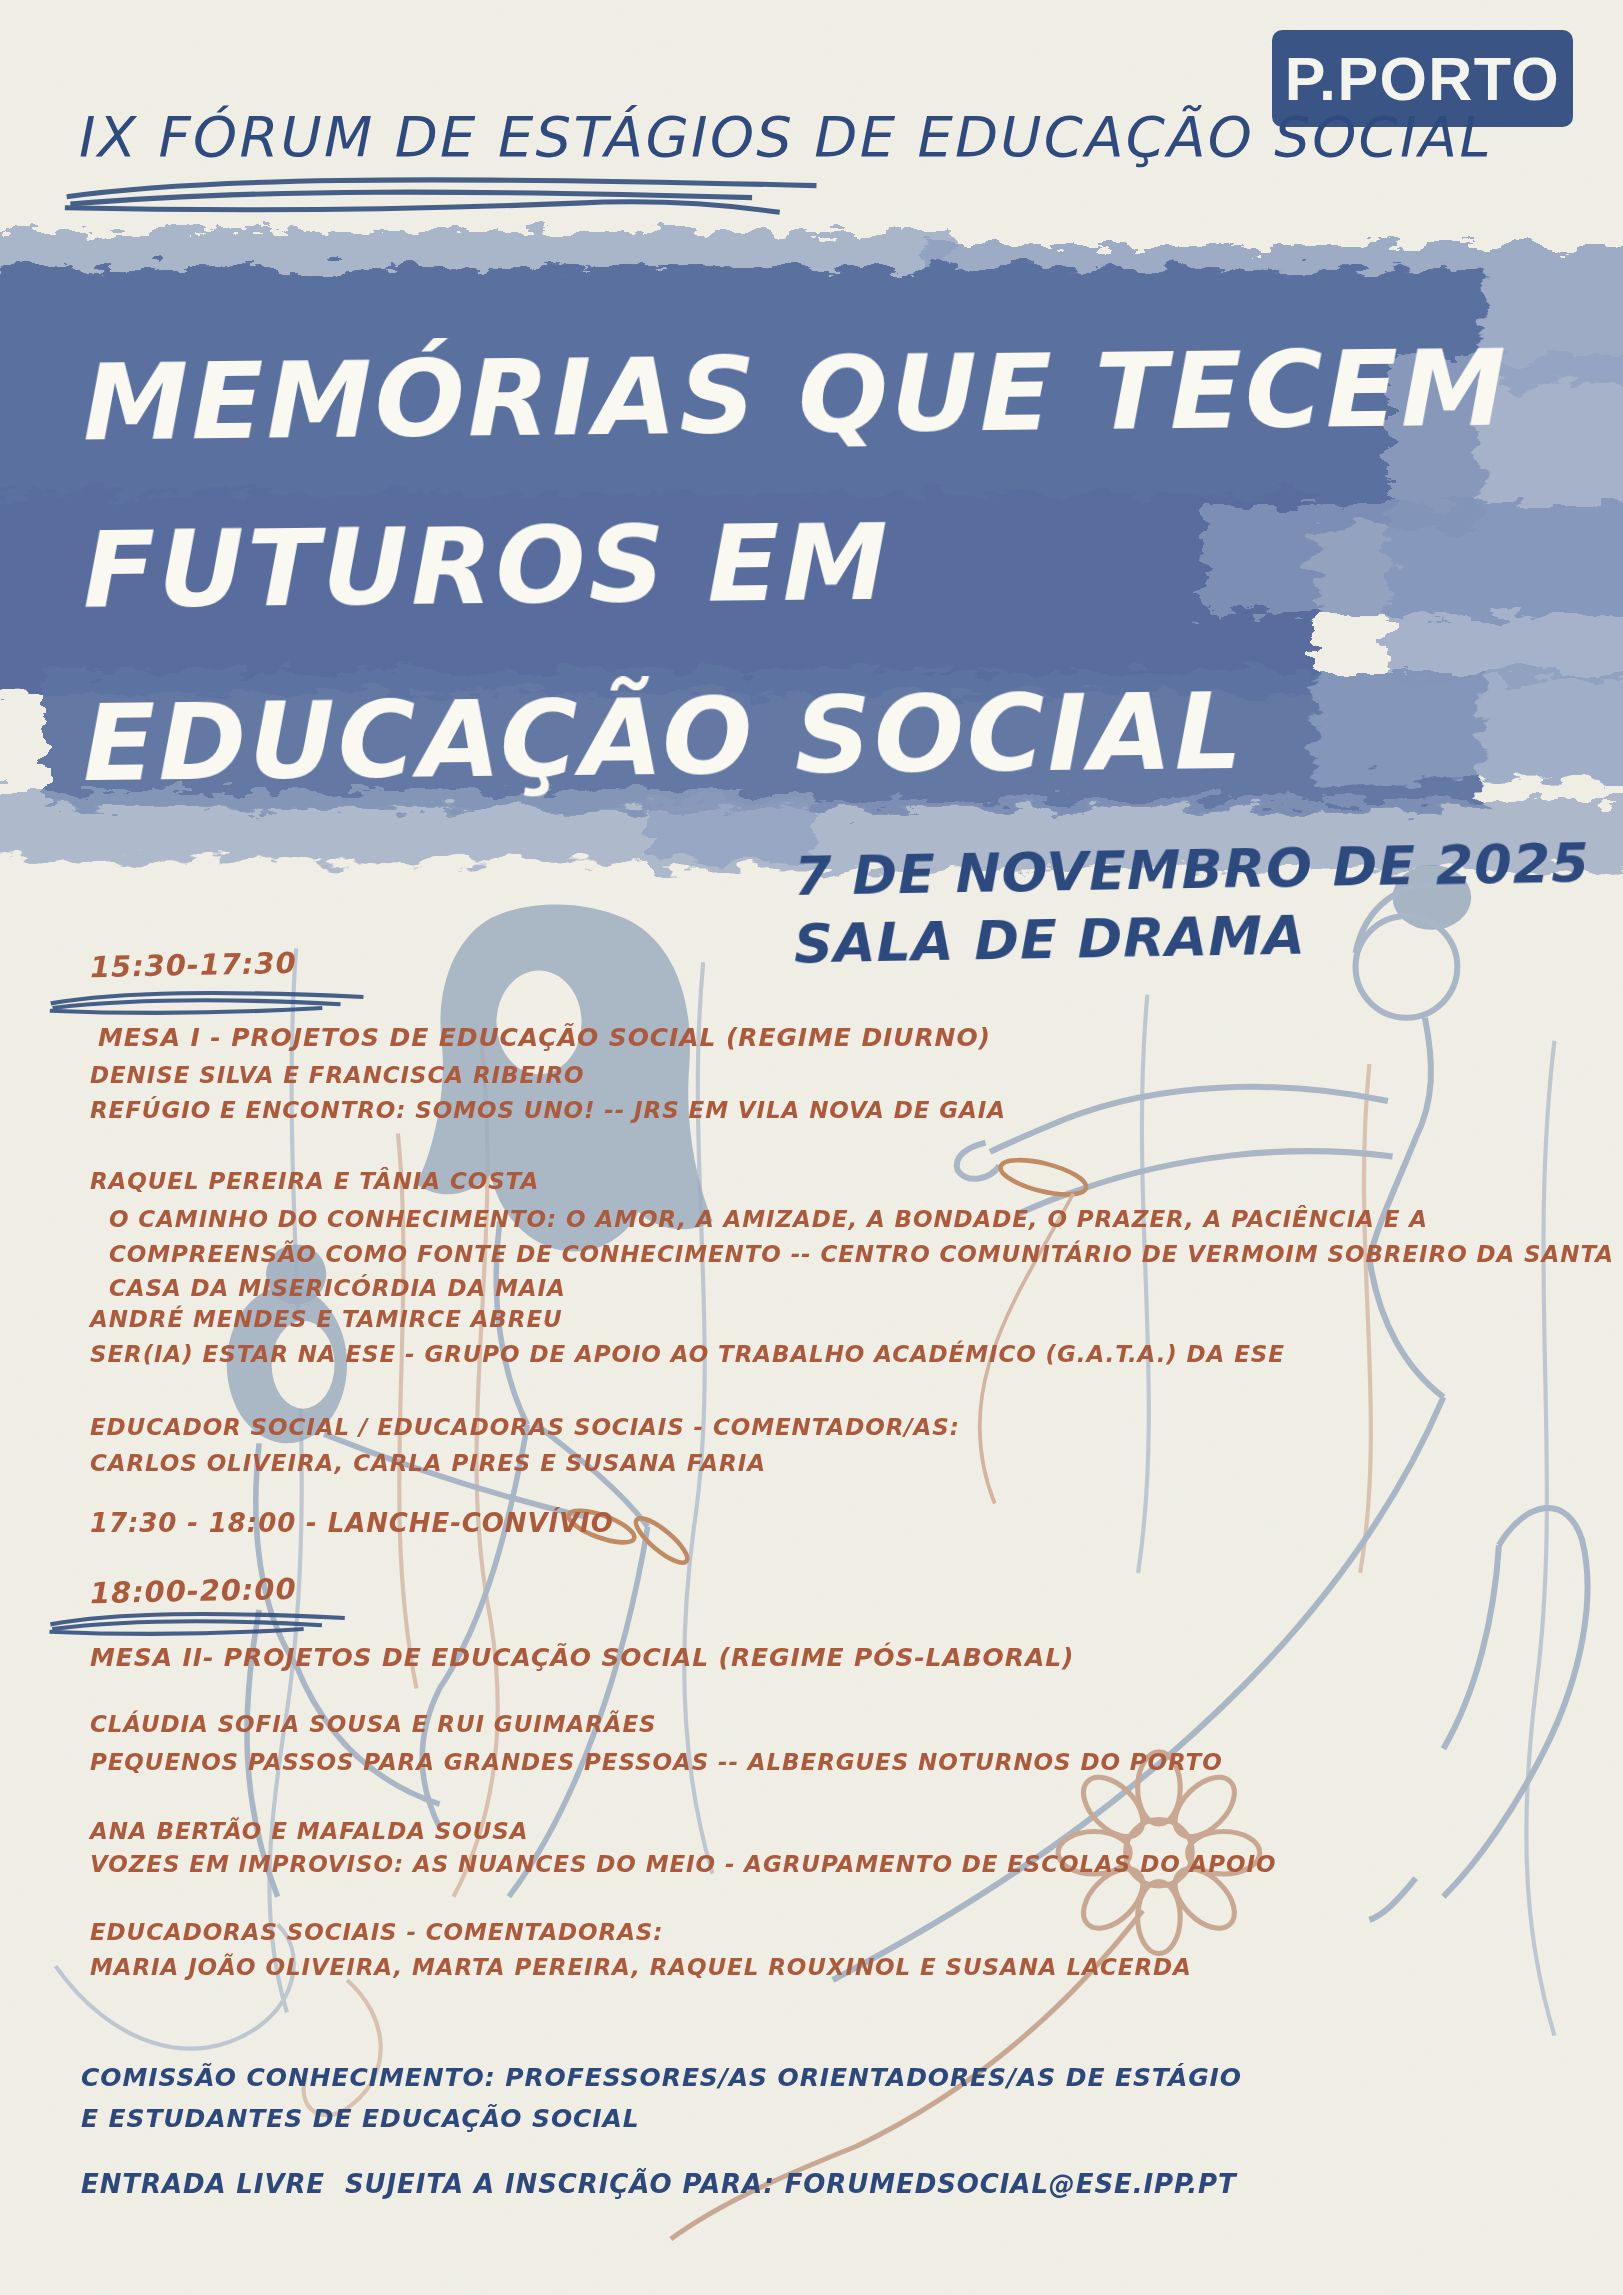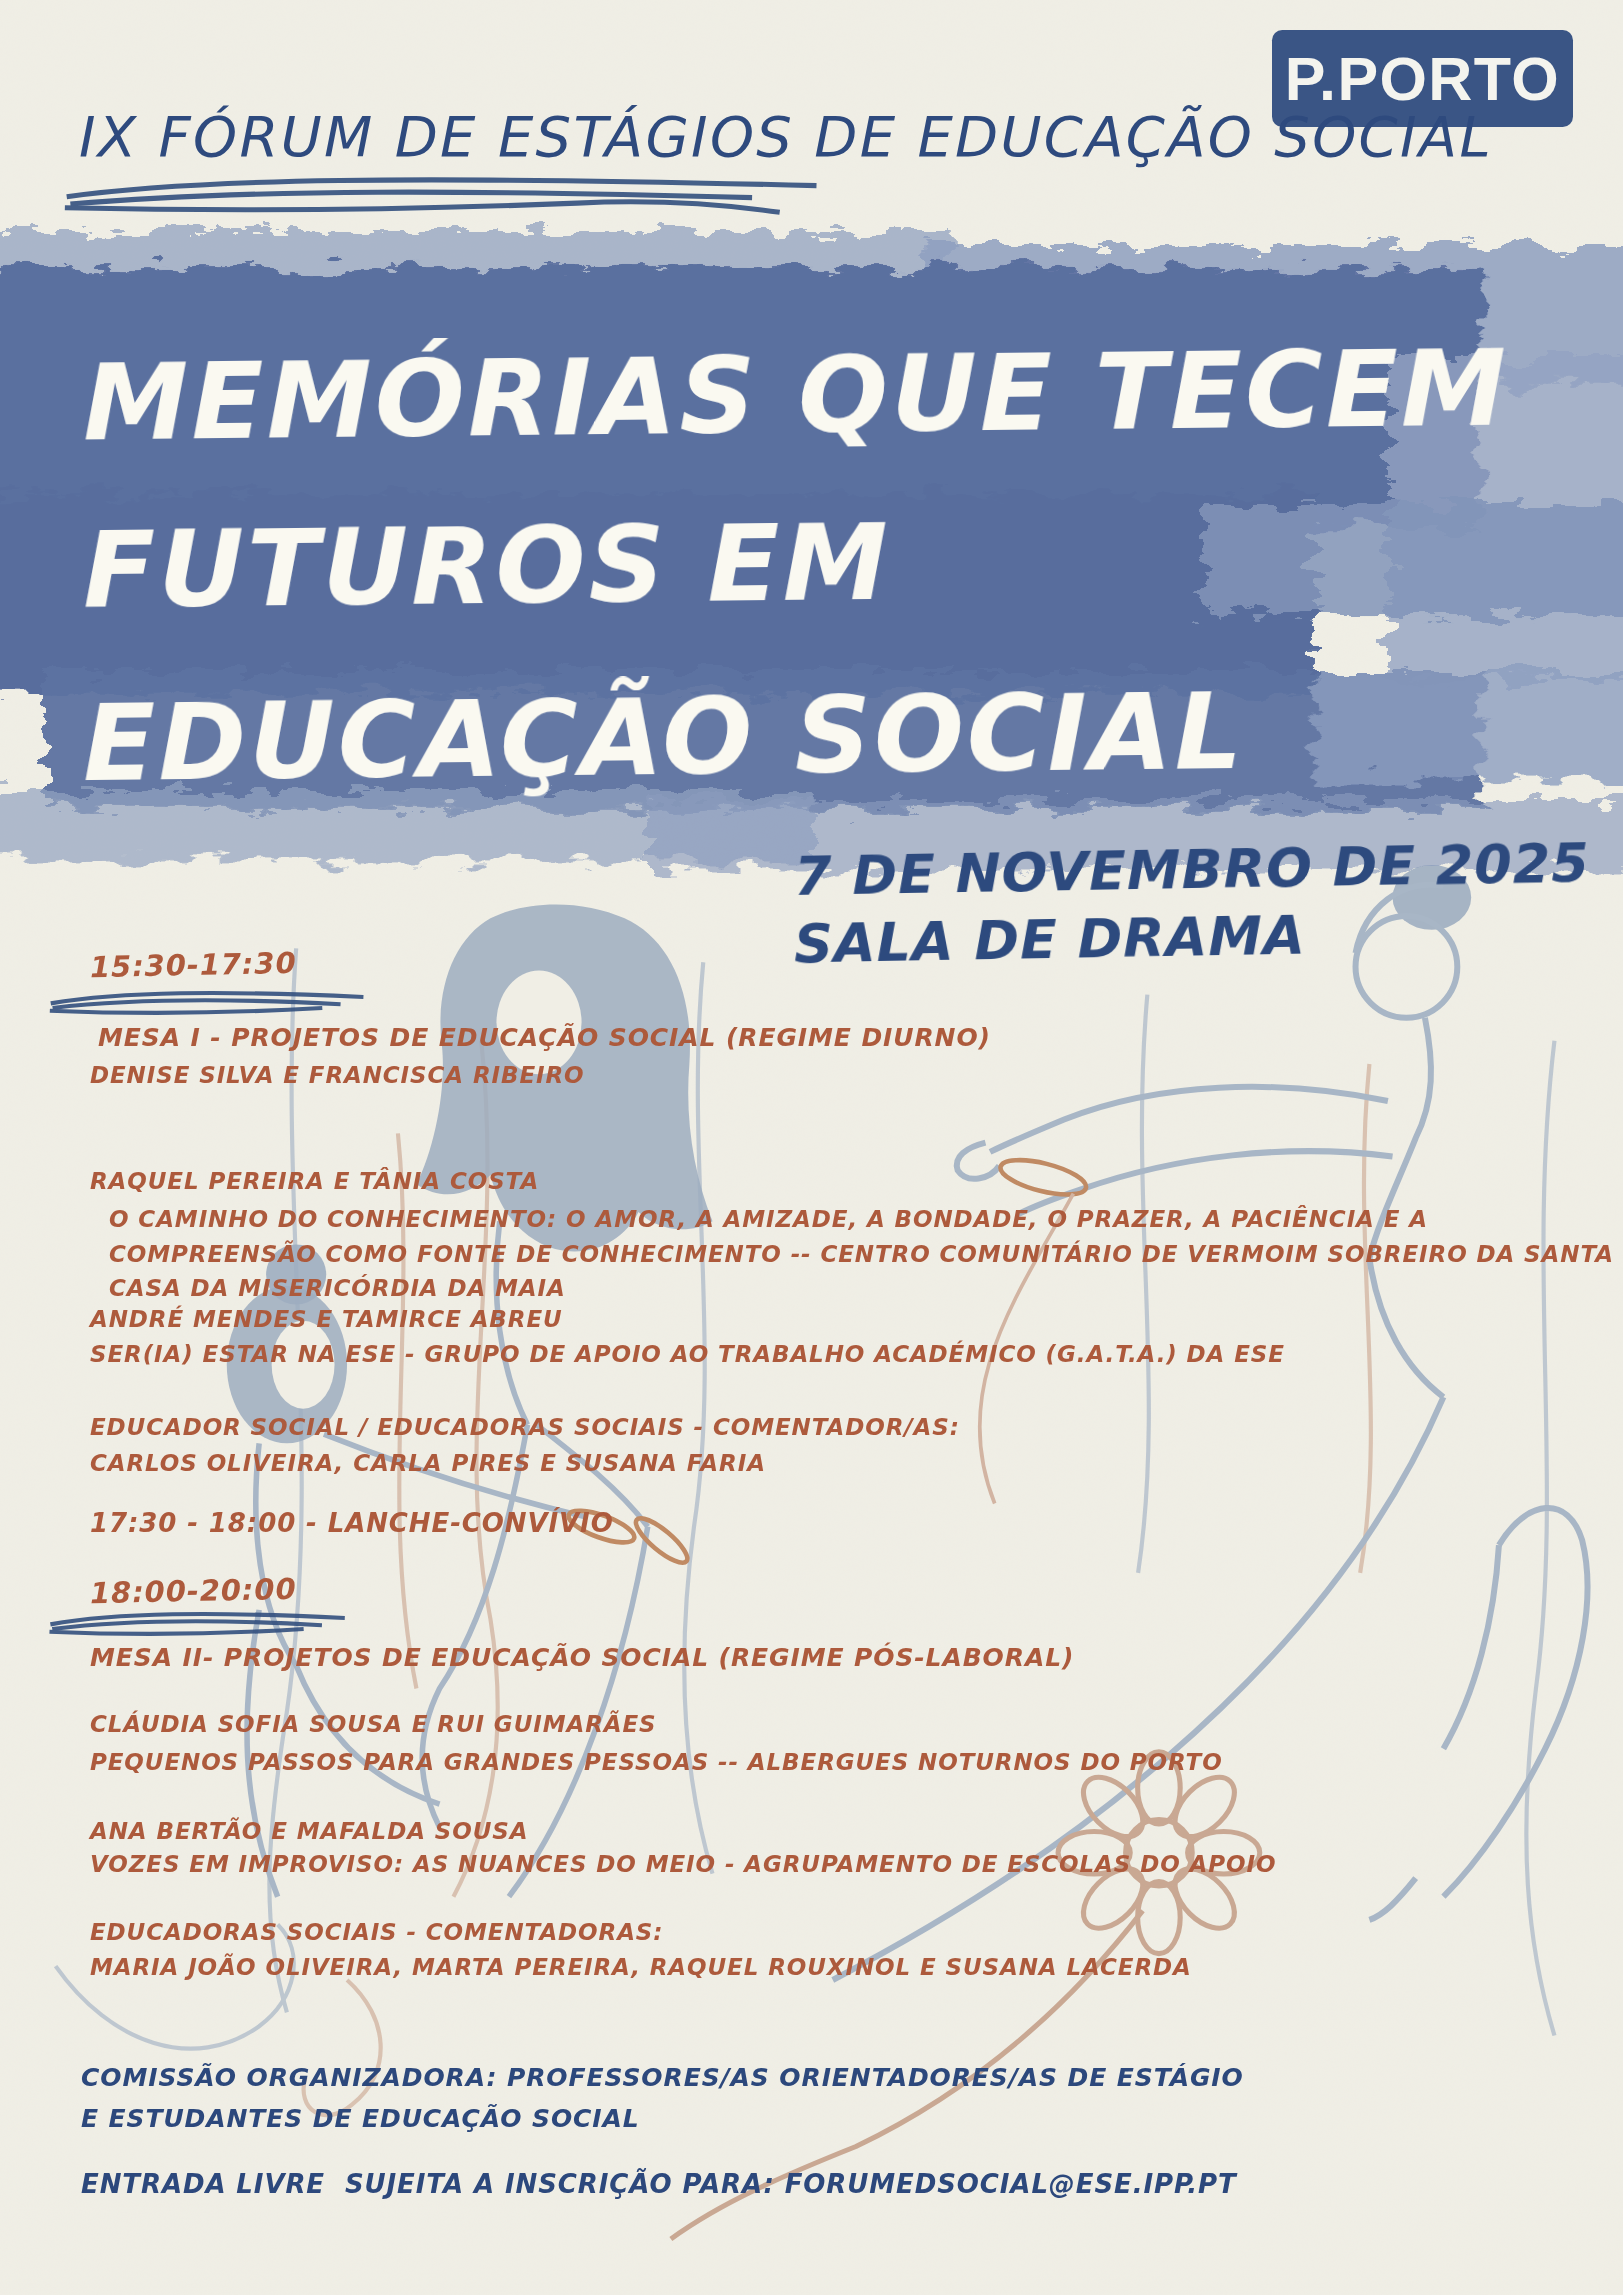--- a/index.html
+++ b/index.html
@@ -175,20 +175,21 @@
     <g fill="none" stroke="#33507f" stroke-width="9" opacity="0.9">
       <path d="M6,38 C160,12 380,10 690,24"></path>
       <path d="M10,48 C200,26 420,28 640,40"></path>
       <path d="M4,54 C150,60 360,62 600,48"></path>
     </g>
   </svg>
 
   <div class="txt rust mesa" style="left:98px;top:1023px">MESA I - PROJETOS DE EDUCAÇÃO SOCIAL (REGIME DIURNO)</div>
 
   <div class="txt rust body-line" style="left:90px;top:1062px">DENISE SILVA E FRANCISCA RIBEIRO</div>
+  <div class="txt rust body-line" style="left:90px;top:1097px">REFÚGIO E ENCONTRO: SOMOS UNO! -- JRS EM VILA NOVA DE GAIA</div>
 
   <div class="txt rust body-line" style="left:90px;top:1168px">RAQUEL PEREIRA E TÂNIA COSTA</div>
   <div class="txt rust body-line wrap-line" style="left:90px;top:1202px">O CAMINHO DO CONHECIMENTO: O AMOR, A AMIZADE, A BONDADE, O PRAZER, A PACIÊNCIA E A COMPREENSÃO COMO FONTE DE CONHECIMENTO -- CENTRO COMUNITÁRIO DE VERMOIM SOBREIRO DA SANTA CASA DA MISERICÓRDIA DA MAIA</div>
 
   <div class="txt rust body-line" style="left:90px;top:1306px">ANDRÉ MENDES E TAMIRCE ABREU</div>
   <div class="txt rust body-line" style="left:90px;top:1341px">SER(IA) ESTAR NA ESE - GRUPO DE APOIO AO TRABALHO ACADÉMICO (G.A.T.A.) DA ESE</div>
 
   <div class="txt rust body-line" style="left:90px;top:1414px">EDUCADOR SOCIAL / EDUCADORAS SOCIAIS - COMENTADOR/AS:</div>
   <div class="txt rust body-line" style="left:90px;top:1450px">CARLOS OLIVEIRA, CARLA PIRES E SUSANA FARIA</div>
 
@@ -208,18 +209,18 @@
 
   <div class="txt rust body-line" style="left:90px;top:1711px">CLÁUDIA SOFIA SOUSA E RUI GUIMARÃES</div>
   <div class="txt rust body-line" style="left:90px;top:1749px">PEQUENOS PASSOS PARA GRANDES PESSOAS -- ALBERGUES NOTURNOS DO PORTO</div>
 
   <div class="txt rust body-line" style="left:90px;top:1818px">ANA BERTÃO E MAFALDA SOUSA</div>
   <div class="txt rust body-line" style="left:90px;top:1851px">VOZES EM IMPROVISO: AS NUANCES DO MEIO - AGRUPAMENTO DE ESCOLAS DO APOIO</div>
 
   <div class="txt rust body-line" style="left:90px;top:1919px">EDUCADORAS SOCIAIS - COMENTADORAS:</div>
   <div class="txt rust body-line" style="left:90px;top:1954px">MARIA JOÃO OLIVEIRA, MARTA PEREIRA, RAQUEL ROUXINOL E SUSANA LACERDA</div>
 
-  <div class="txt blue-foot" style="left:81px;top:2063px">COMISSÃO ORGANIZADORA: PROFESSORES/AS ORIENTADORES/AS DE ESTÁGIO</div>
+  <div class="txt blue-foot" style="left:81px;top:2063px">COMISSÃO CONHECIMENTO: PROFESSORES/AS ORIENTADORES/AS DE ESTÁGIO</div>
   <div class="txt blue-foot" style="left:81px;top:2104px">E ESTUDANTES DE EDUCAÇÃO SOCIAL</div>
   <div class="txt blue-foot entry-line" style="left:81px;top:2169px">ENTRADA LIVRE  SUJEITA A INSCRIÇÃO PARA: FORUMEDSOCIAL@ESE.IPP.PT</div>
 
 </div>
 
 
 </body></html>

